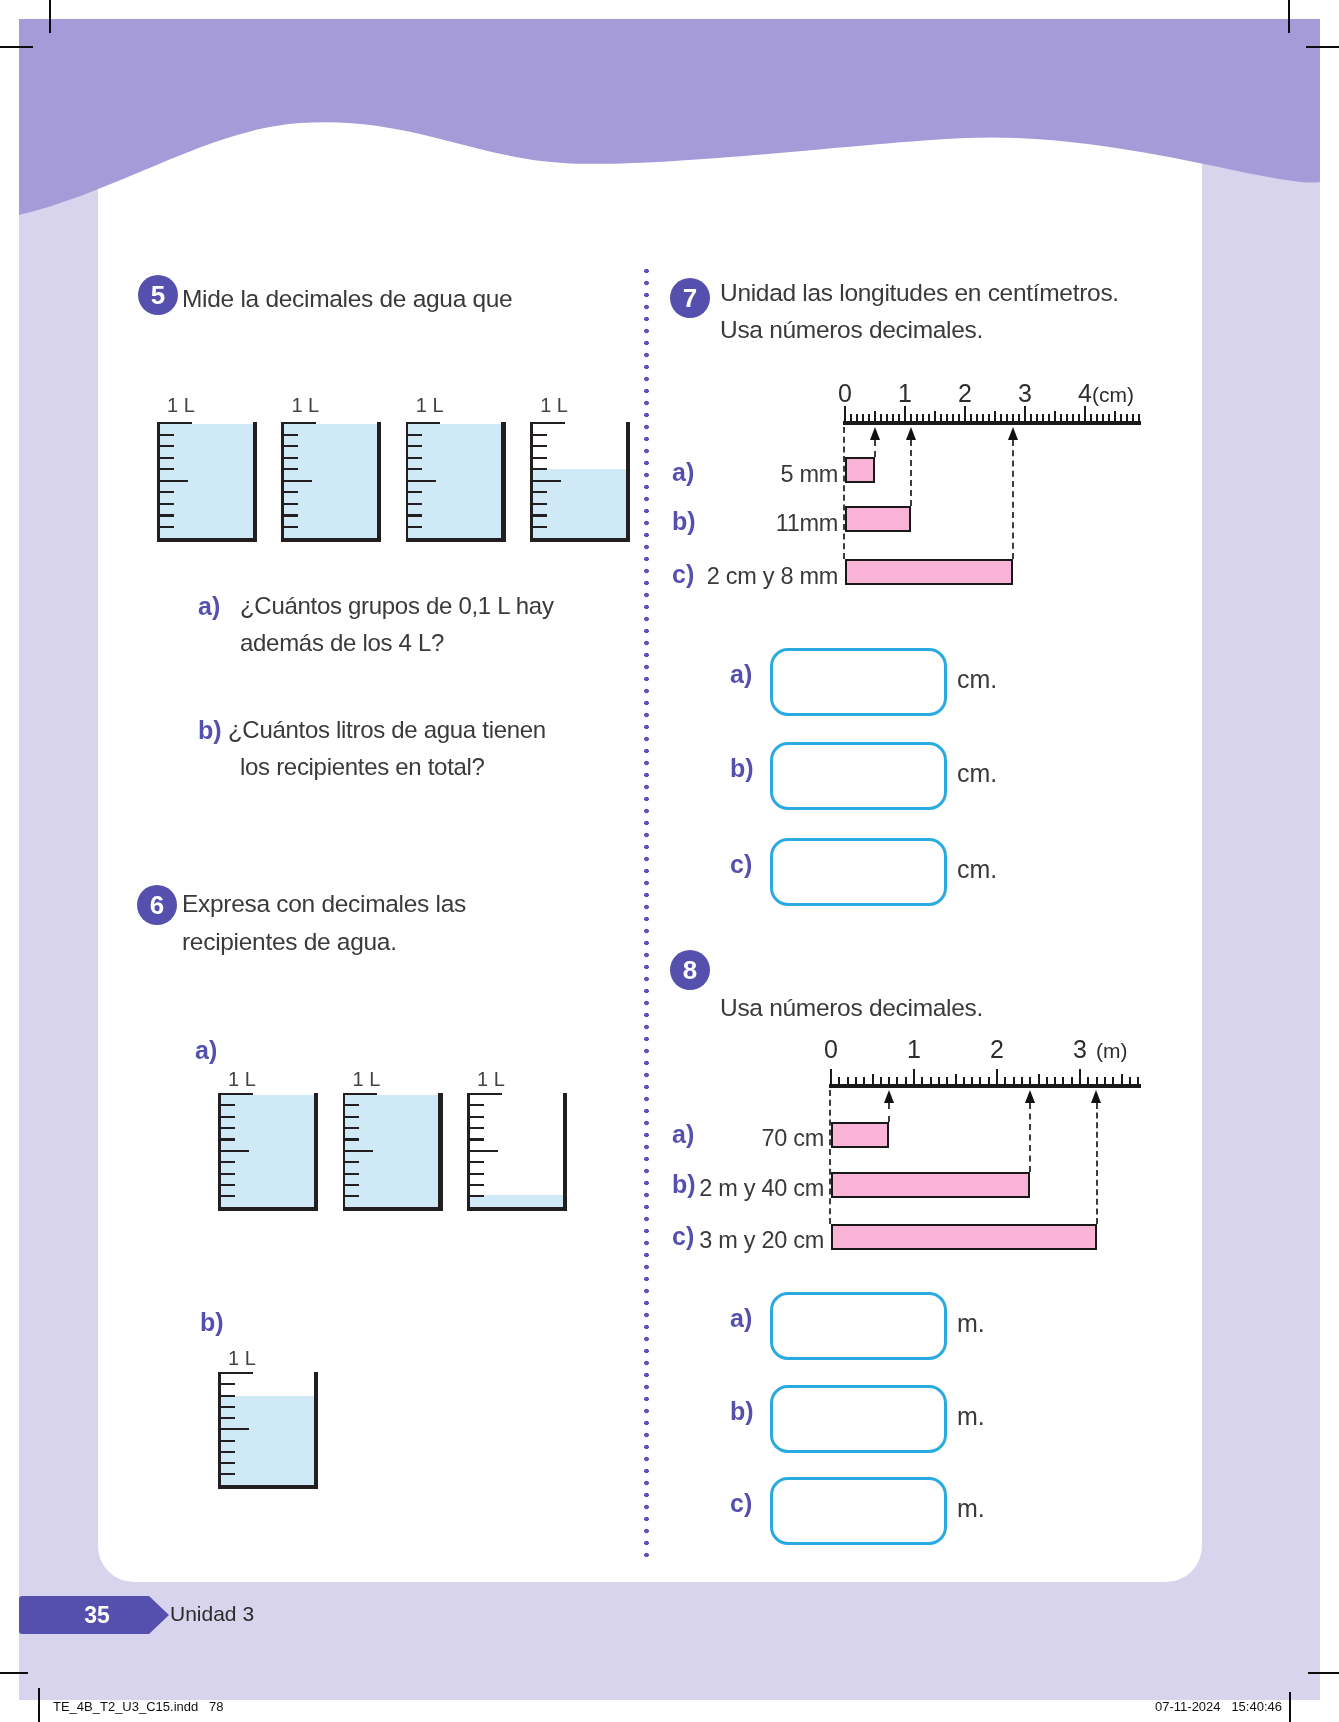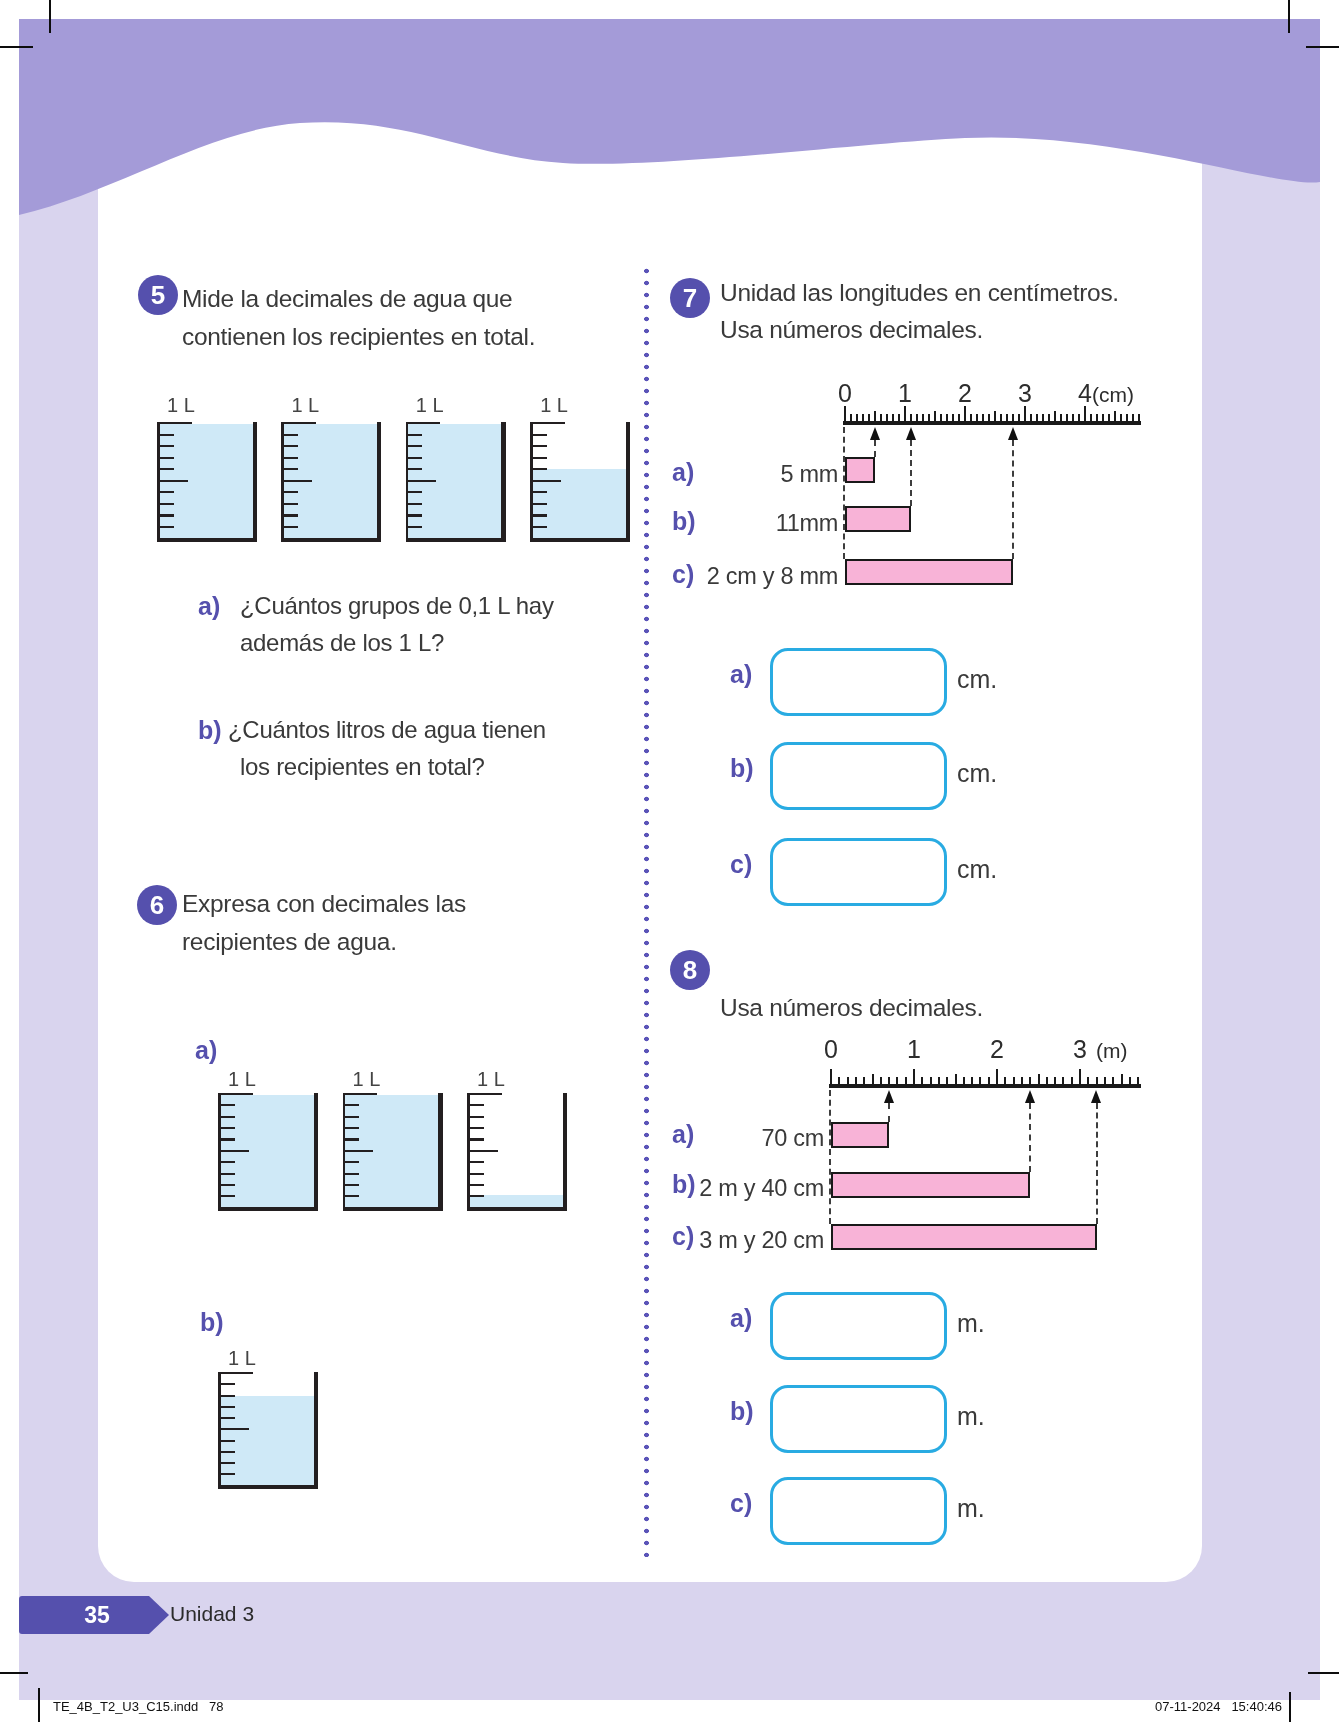--- a/index.html
+++ b/index.html
@@ -50,21 +50,20 @@
   <div class="abs crop" style="left:1306px;top:46px;width:33px;height:2px"></div>
   <div class="abs crop" style="left:0;top:1672px;width:28px;height:2px"></div>
   <div class="abs crop" style="left:38px;top:1688px;width:2px;height:34px"></div>
   <div class="abs crop" style="left:1308px;top:1672px;width:31px;height:2px"></div>
   <div class="abs crop" style="left:1289px;top:1692px;width:2px;height:30px"></div>
 
   <div class="abs divider" style="left:644px;top:265px;height:1292px"></div>
 
   <div class="abs badge" style="left:138px;top:275px">5</div>
   <div class="abs prompt" style="left:182px;top:285px">Mide la decimales de agua que</div>
-  <div class="abs prompt" style="left:182px;top:323px">contienen los recipientes en total.</div>
 
   <div class="abs" style="left:157px;top:394px;width:480px;height:150px">
       <div style="position: absolute; left: 0px; top: 0px; width: 100px; height: 148px;">
         <div class="bk-label" style="position: absolute; left: 10px; top: 0px;">1 L</div>
         <div style="position: absolute; left: 0px; top: 28px; width: 100px; height: 120px;">
           <div style="position: absolute; inset: 2px 4.5px 4.5px 2.5px; background: rgb(207, 233, 247);"></div>
           <div style="position: absolute; left: 0px; top: 0px; width: 2.5px; height: 100%; background: rgb(35, 31, 32);"></div>
           <div style="position: absolute; right: 0px; top: 0px; width: 4.5px; height: 100%; background: rgb(35, 31, 32);"></div>
           <div style="position: absolute; left: 0px; right: 0px; bottom: 0px; height: 4.5px; background: rgb(35, 31, 32);"></div>
           <div style="position: absolute; left: 2.5px; top: 0px; width: 32px; height: 2.2px; background: rgb(35, 31, 32);"></div>
@@ -133,21 +132,21 @@
           <div style="position: absolute; left: 2.5px; top: 69.3px; width: 14px; height: 2.2px; background: rgb(35, 31, 32);"></div>
           <div style="position: absolute; left: 2.5px; top: 80.8px; width: 14px; height: 2.2px; background: rgb(35, 31, 32);"></div>
           <div style="position: absolute; left: 2.5px; top: 92.4px; width: 14px; height: 2.2px; background: rgb(35, 31, 32);"></div>
           <div style="position: absolute; left: 2.5px; top: 104px; width: 14px; height: 2.2px; background: rgb(35, 31, 32);"></div>
         </div>
       </div>
     </div>
 
   <div class="abs sub" style="left:198px;top:592px">a)</div>
   <div class="abs q" style="left:240px;top:592px">¿Cuántos grupos de 0,1 L hay</div>
-  <div class="abs q" style="left:240px;top:629px">además de los 1 L?</div>
+  <div class="abs q" style="left:240px;top:629px">además de los 4 L?</div>
 
   <div class="abs sub" style="left:198px;top:716px">b)</div>
   <div class="abs q" style="left:228px;top:716px">¿Cuántos litros de agua tienen</div>
   <div class="abs q" style="left:240px;top:753px">los recipientes en total?</div>
 
   <div class="abs badge" style="left:137px;top:885px">6</div>
   <div class="abs prompt" style="left:182px;top:890px">Expresa con decimales las</div>
   <div class="abs prompt" style="left:182px;top:928px">recipientes de agua.</div>
 
   <div class="abs sub" style="left:195px;top:1036px">a)</div>

